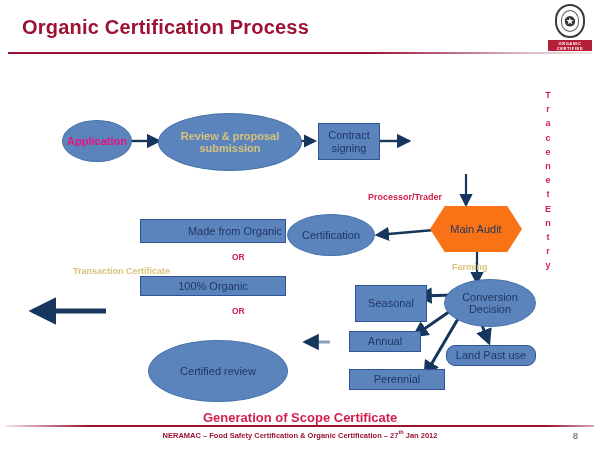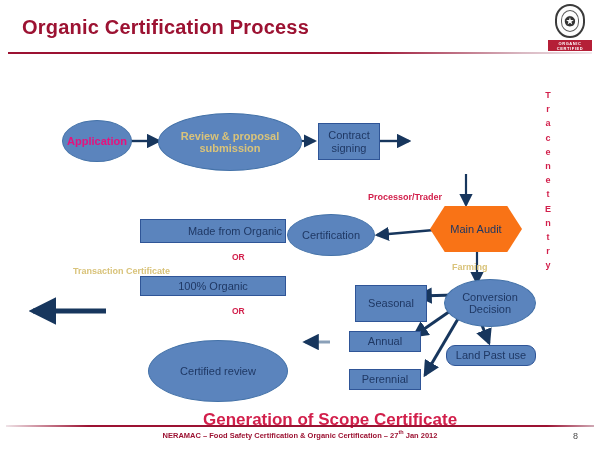--- a/index.html
+++ b/index.html
@@ -281,39 +281,39 @@
   </div>
 
   <div class="node rect" style="left:343px; top:285px; width:72px; height:37px;margin-left:12px;">
     <span class="txt-navy">Seasonal</span>
   </div>
 
   <div class="node rect" style="left:349px; top:331px; width:72px; height:21px;">
     <span class="txt-navy">Annual</span>
   </div>
 
-  <div class="node rect" style="left:349px; top:369px; width:72px; height:21px;">
+  <div class="node rect" style="left:349px; top:369px; width:96px; height:21px;">
     <span class="txt-navy">Perennial</span>
   </div>
 
   <div class="node rect" style="left:446px; top:345px; width:90px; height:21px;border-radius:9px;">
     <span class="txt-navy">Land Past use</span>
   </div>
 
   <div class="label label-crimson" style="left:333px; top:192px;">Processor/Trader</div>
 
   <div class="label label-gold" style="left:417px; top:262px;">Farming</div>
 
   <div class="label label-gold" style="left:38px; top:265px; white-space:pre-line; line-height:12px;">Transaction Certificate</div>
 
   <div class="label label-crimson" style="left:197px; top:252px; font-size:8.5px;">OR</div>
 
   <div class="label label-crimson" style="left:197px; top:306px; font-size:8.5px;">OR</div>
 
-  <div class="label label-crimson" style="left:168px; top:410px; font-size:17px;">Generation of Scope Certificate</div>
+  <div class="label label-crimson" style="left:168px; top:410px; font-size:13px;">Generation of Scope Certificate</div>
 
   <div id="tracenet">
       <span>T</span>
       <span>r</span>
       <span>a</span>
       <span>c</span>
       <span>e</span>
       <span>n</span>
       <span>e</span>
       <span>t</span>

